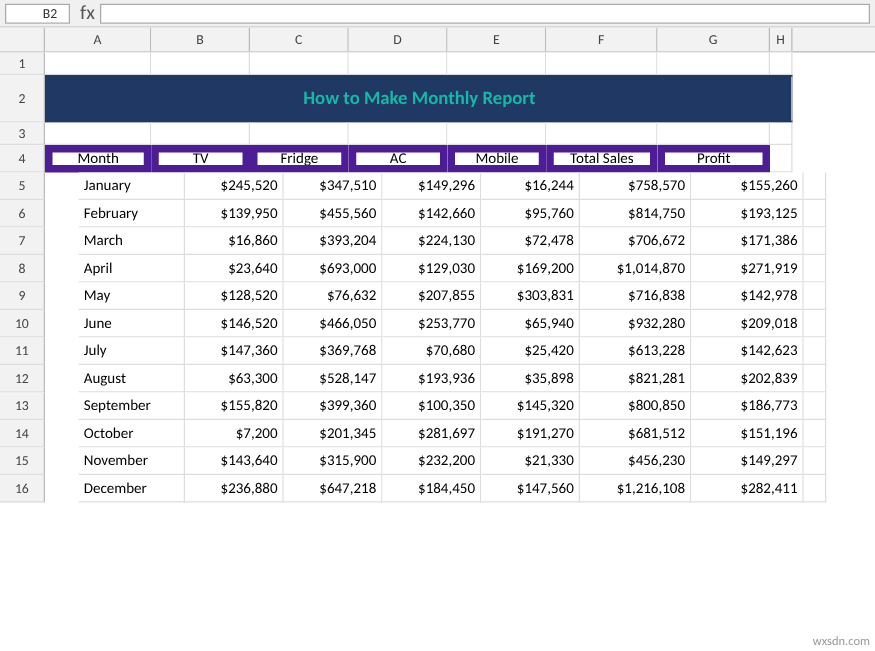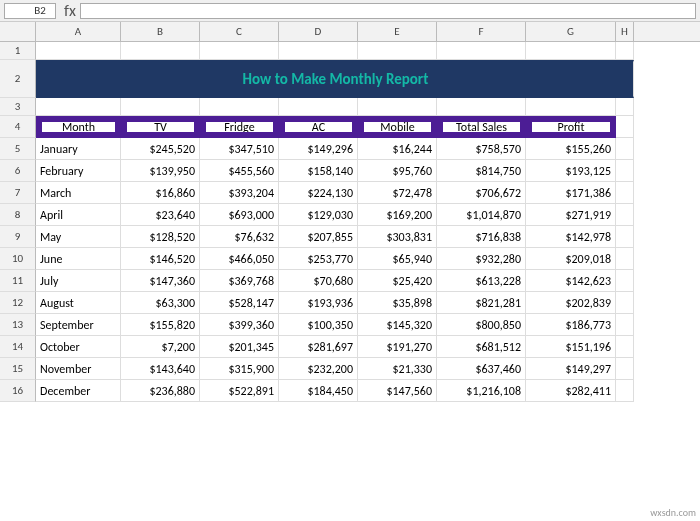--- a/index.html
+++ b/index.html
@@ -136,20 +136,21 @@
     .header-cell {
       background: #fff;
       font-weight: normal;
       border: 6px solid #4c1d95;
       justify-content: center;
     }
 
     
     .data-month {
       justify-content: flex-start;
+      margin-left: 27px;
     }
     .data-number {
       justify-content: flex-end;
     }
     .col-B { width: 85px; }
     .col-C { width: 79px; }
     .col-D { width: 79px; }
     .col-E { width: 79px; }
     .col-F { width: 79px; }
     .col-G { width: 89px; }
@@ -246,21 +247,21 @@
             <div class="cell col-F data-number">$16,244</div>
             <div class="cell col-G data-number">$758,570</div>
             <div class="cell col-H data-number">$155,260</div>
             <div class="cell" style="width: 18px;"></div>
           </div>
           <div class="grid-row row-h-22">
             <div class="row-header">6</div>
             <div class="cell col-B data-month">February</div>
             <div class="cell col-C data-number">$139,950</div>
             <div class="cell col-D data-number">$455,560</div>
-            <div class="cell col-E data-number">$158,140</div>
+            <div class="cell col-E data-number">$142,660</div>
             <div class="cell col-F data-number">$95,760</div>
             <div class="cell col-G data-number">$814,750</div>
             <div class="cell col-H data-number">$193,125</div>
             <div class="cell" style="width: 18px;"></div>
           </div>
           <div class="grid-row row-h-22">
             <div class="row-header">7</div>
             <div class="cell col-B data-month">March</div>
             <div class="cell col-C data-number">$16,860</div>
             <div class="cell col-D data-number">$393,204</div>
@@ -347,29 +348,29 @@
             <div class="cell col-H data-number">$151,196</div>
             <div class="cell" style="width: 18px;"></div>
           </div>
           <div class="grid-row row-h-22">
             <div class="row-header">15</div>
             <div class="cell col-B data-month">November</div>
             <div class="cell col-C data-number">$143,640</div>
             <div class="cell col-D data-number">$315,900</div>
             <div class="cell col-E data-number">$232,200</div>
             <div class="cell col-F data-number">$21,330</div>
-            <div class="cell col-G data-number">$637,460</div>
+            <div class="cell col-G data-number">$456,230</div>
             <div class="cell col-H data-number">$149,297</div>
             <div class="cell" style="width: 18px;"></div>
           </div>
           <div class="grid-row row-h-22">
             <div class="row-header">16</div>
             <div class="cell col-B data-month">December</div>
             <div class="cell col-C data-number">$236,880</div>
-            <div class="cell col-D data-number">$522,891</div>
+            <div class="cell col-D data-number">$647,218</div>
             <div class="cell col-E data-number">$184,450</div>
             <div class="cell col-F data-number">$147,560</div>
             <div class="cell col-G data-number">$1,216,108</div>
             <div class="cell col-H data-number">$282,411</div>
             <div class="cell" style="width: 18px;"></div>
           </div>
         </div>
 
     </div>
   </div>

